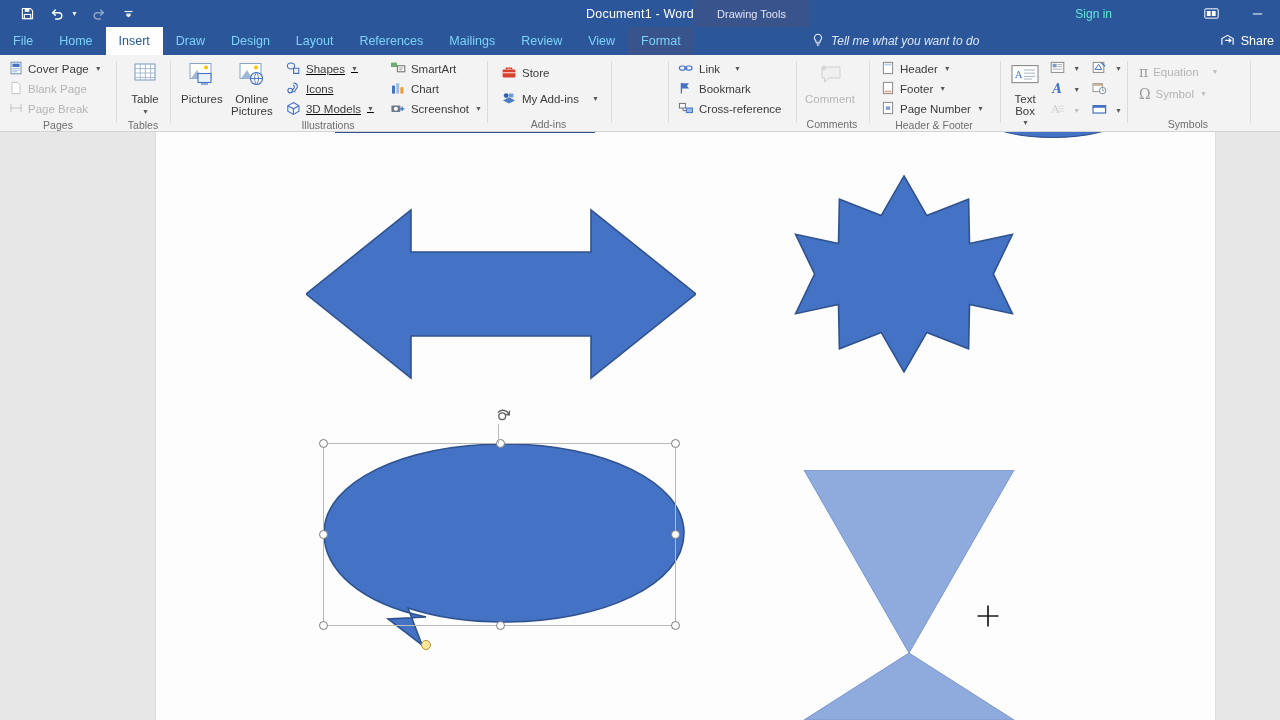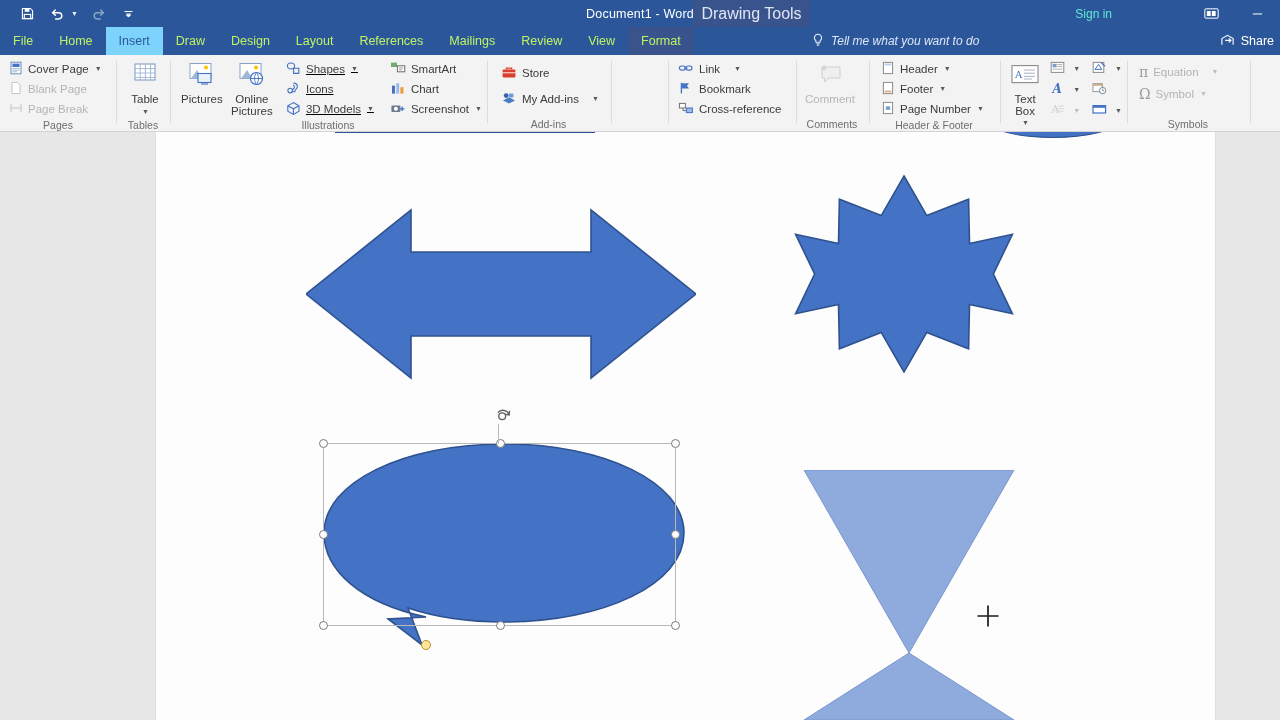--- a/index.html
+++ b/index.html
@@ -28,42 +28,42 @@
 
   .doc-title {
     position: absolute; top: 0; left: 0; width: 1280px; height: 27px;
     display: flex; align-items: center; justify-content: center;
     font-size: 12.5px; letter-spacing: .2px; pointer-events: none;
   }
   .ctx-tools {
     position: absolute; top: 0; left: 693px; width: 117px; height: 27px;
     background: #39538c;
     display: flex; align-items: center; justify-content: center;
-    font-size: 16px; color: #dfe6f3;
+    font-size: 11px; color: #dfe6f3;
   }
   .signin {
     position: absolute; top: 0; right: 168px; height: 27px;
     display: flex; align-items: center; font-size: 12px; color: #5eead4;
   }
   .winbtns { position: absolute; top: 0; right: 0; height: 27px;
              display: flex; align-items: center; }
   .winbtn { width: 46px; height: 27px; display: flex; align-items: center;
             justify-content: center; color: #fff; }
 
   
   .tabstrip {
     position: absolute; top: 27px; left: 0; width: 1280px; height: 28px;
     background: #2b579a;
   }
   .tabs { position: absolute; left: 0; top: 0; height: 28px; display: flex; align-items: stretch; }
   .tab {
     display: flex; align-items: center; padding: 0 13px;
-    font-size: 12.5px; color: #bef264; height: 28px; white-space: nowrap;
-  }
-  .tab.active { background: #7dd3fc; color: #2b579a; font-weight: normal; }
+    font-size: 12.5px; color: #7dd3fc; height: 28px; white-space: nowrap;
+  }
+  .tab.active { background: #ffffff; color: #2b579a; font-weight: normal; }
   .tab.ctx { background: #39538c; }
   .tellme {
     position: absolute; left: 812px; top: 0; height: 28px;
     display: flex; align-items: center; gap: 7px;
     font-size: 12px; color: #dde6f5; font-style: italic;
   }
   .share {
     position: absolute; right: 6px; top: 0; height: 28px;
     display: flex; align-items: center; gap: 6px; font-size: 12.5px; color: #fff;
   }

